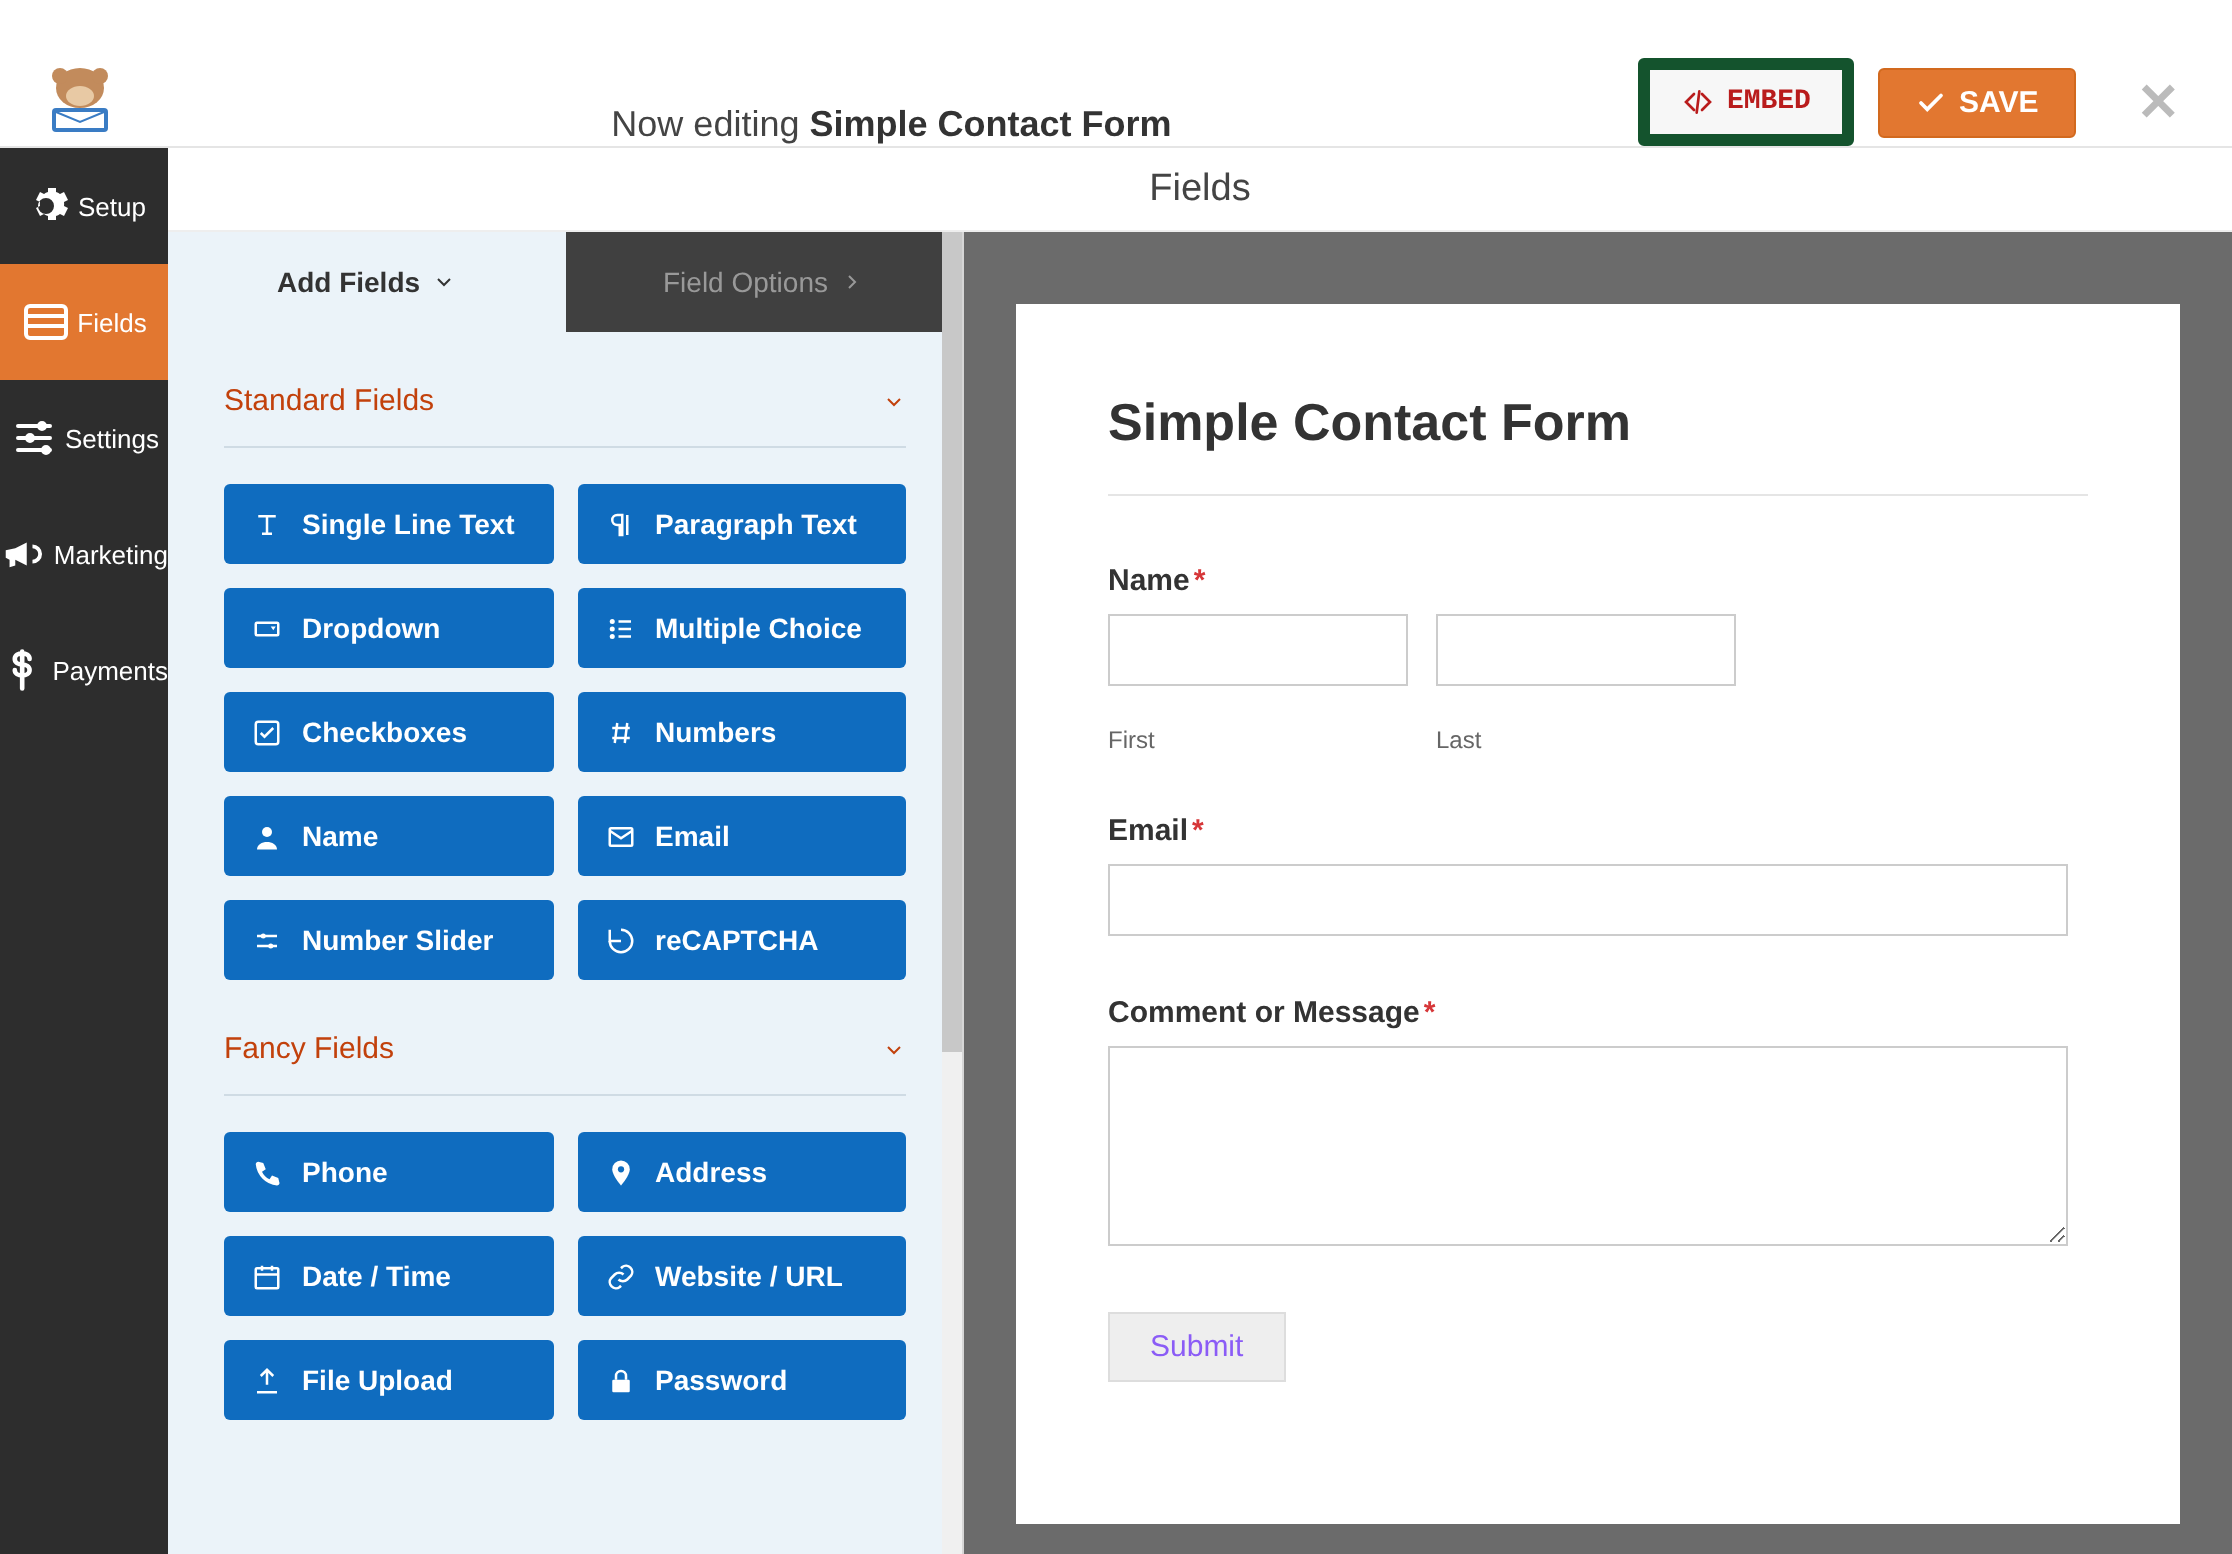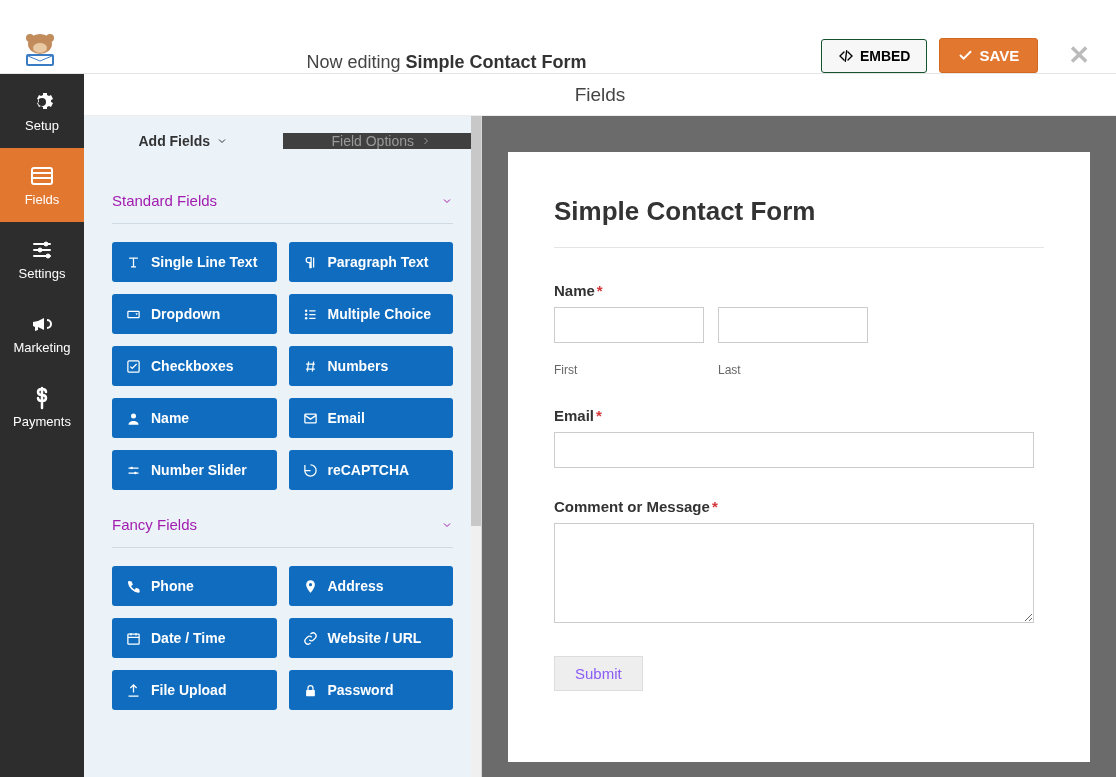--- a/index.html
+++ b/index.html
@@ -4,49 +4,49 @@
 <style>
   * { box-sizing: border-box; margin: 0; padding: 0; }
   body { font-family: "Segoe UI", Arial, sans-serif; font-size: 14px; color: #333; background: #fff; width: 1116px; height: 777px; overflow: hidden; }
 
   
   .top-header { height: 74px; border-bottom: 1px solid #e5e5e5; display: flex; align-items: flex-end; position: relative; }
   .logo { width: 64px; height: 50px; margin-left: 8px; display:flex; align-items:center; justify-content:center; }
   .title-area { flex: 1; text-align: center; font-size: 18px; color: #444; }
   .title-area .bold { font-weight: 700; color:#333;}
   .header-actions { display: flex; align-items: center; gap: 12px; padding-right: 8px; }
-  .embed-btn { background: #f7f7f7; border: 1px solid #14532d; color: #000000; padding: 8px 16px; font-size: 14px; font-weight: 600; border-radius: 3px; cursor: pointer; display:flex; align-items:center; gap:6px;}
+  .embed-btn { background: #f7f7f7; border: 6px solid #14532d; color: #b91c1c; padding: 8px 16px; font-size: 14px; font-weight: 600; border-radius: 3px; cursor: pointer; display:flex; align-items:center; gap:6px;font-family:Liberation Mono, monospace;}
   .save-btn { background: #e27730; border: 1px solid #d2691e; color: #fff; padding: 8px 18px; font-size: 15px; font-weight: 700; border-radius: 3px; cursor: pointer; display:flex; align-items:center; gap:6px;}
   .close-x { color: #bbb; font-size: 26px; font-weight: 700; padding: 0 18px; cursor: pointer; }
 
   
   .main { display: flex; height: calc(777px - 62px); }
 
   
   .nav-sidebar { width: 84px; background: #2d2d2d; display: flex; flex-direction: column; }
-  .nav-item { height: 74px; display: flex; flex-direction: column; align-items: center; justify-content: center; color: #fff; font-size: 13px; cursor: pointer; gap:4px;}
+  .nav-item { height: 58px; display: flex; flex-direction: row; align-items: center; justify-content: center; color: #fff; font-size: 13px; cursor: pointer; gap:4px;}
   .nav-item.active { background: #e27730; }
   .nav-icon { width: 24px; height: 24px; fill: #fff; }
 
   
   .content { flex: 1; display: flex; flex-direction: column; }
   .fields-title { height: 42px; display: flex; align-items: center; justify-content: center; font-size: 19px; color: #444; border-bottom: 1px solid #eee; }
 
   .builder-row { flex: 1; display: flex; overflow: hidden; }
 
   
   .fields-panel { width: 398px; background: #ebf3f9; border-right: 1px solid #d6d6d6; overflow-y: auto; position:relative;}
   .panel-scroll-gutter { position:absolute; top:0; right:0; width:10px; height:100%; background:#f0f0f0;}
   .panel-scroll-thumb { position:absolute; top:0; right:0; width:10px; height:410px; background:#c8c8c8;}
-  .panel-tabs { display: flex; height: 50px; align-items: center; }
+  .panel-tabs { display: flex; height: 50px; }
   .panel-tab { flex: 1; display: flex; align-items: center; justify-content: center; font-size: 14px; color: #555; cursor: pointer; gap:6px;}
   .panel-tab.active { background: #ebf3f9; font-weight: 600; color:#333;}
   .panel-tab.inactive { background: #404040; color: #999; }
   .panel-body { padding: 0 28px 28px 28px; }
-  .group-header { display: flex; align-items: center; justify-content: space-between; padding: 26px 0 14px 0; color: #a21caf; font-size: 15px; cursor:pointer;}
+  .group-header { display: flex; align-items: center; justify-content: space-between; padding: 26px 0 14px 0; color: #c2410c; font-size: 15px; cursor:pointer;}
   .group-sep { height:1px; background:#cfdbe4; margin-bottom:18px;}
   .field-grid { display: grid; grid-template-columns: 1fr 1fr; gap: 12px; }
   .field-btn { background: #0f6cbf; color: #fff; border: none; padding: 12px 14px; font-size: 14px; text-align: left; border-radius: 3px; cursor: pointer; display:flex; align-items:center; gap:10px; font-weight:600;}
   .field-btn svg { width:15px; height:15px; fill:#fff; flex-shrink:0;}
 
   
   .preview-pane { flex: 1; background: #6b6b6b; padding: 36px 26px; overflow:auto;}
   .form-card { background: #fff; padding: 44px 46px; min-height: 610px; }
   .form-card h2 { font-size: 26px; font-weight: 600; color: #333; padding-bottom: 20px; border-bottom: 1px solid #e5e5e5; margin-bottom: 34px; }
   .form-field { margin-bottom: 30px; }

